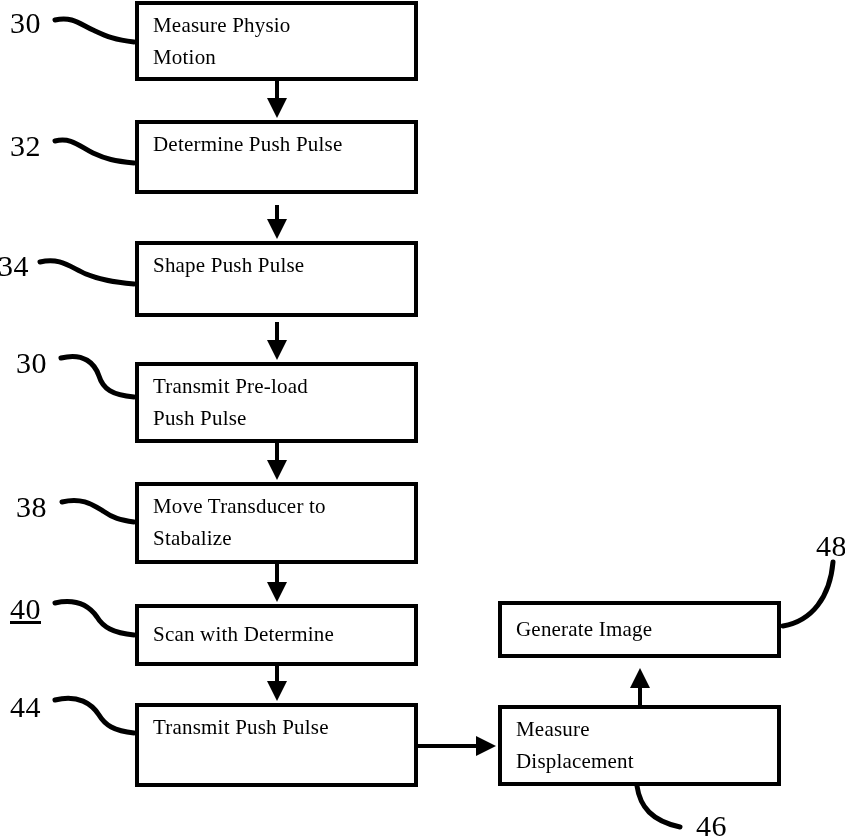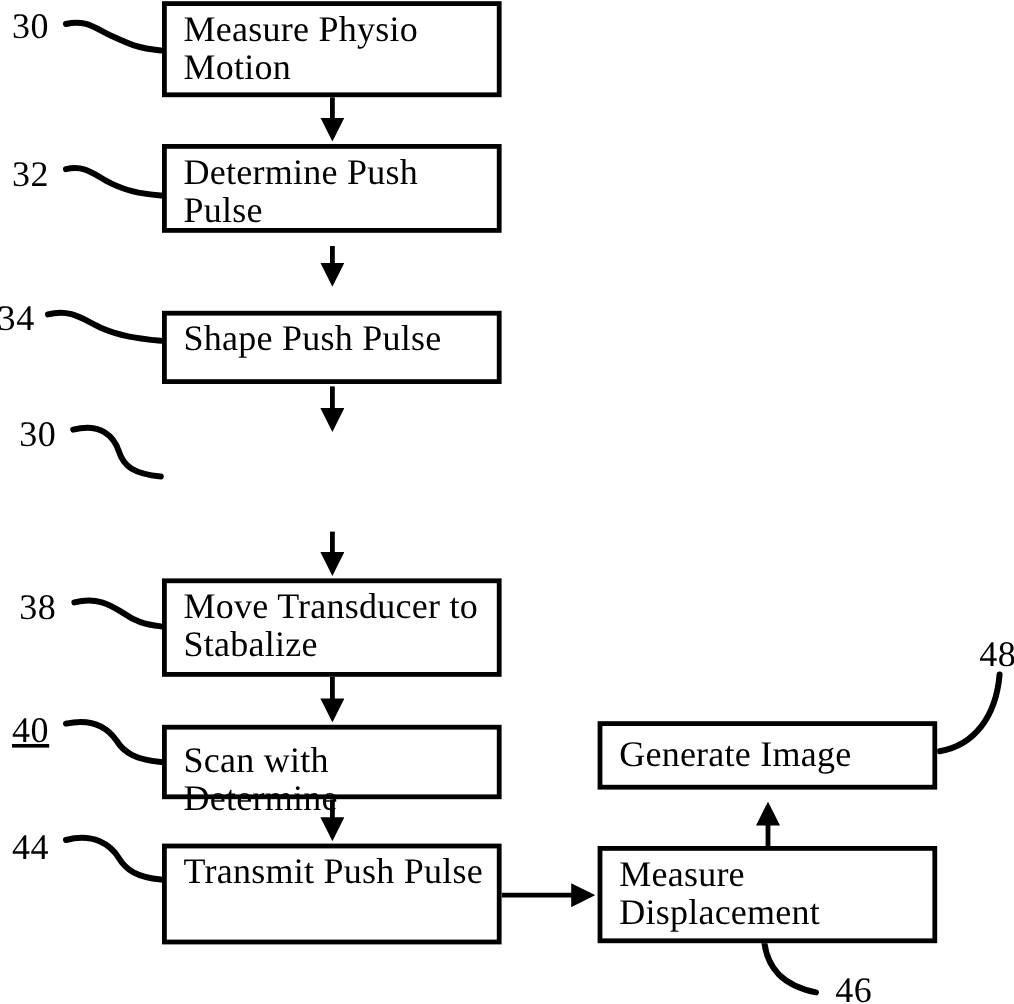--- a/index.html
+++ b/index.html
@@ -22,21 +22,21 @@
     top: 0;
     width: 845px;
     height: 837px;
   }
   .flow-box {
     position: absolute;
     box-sizing: border-box;
     background: #ffffff;
     border: 4px solid #000000;
     padding: 4px 8px 0 14px;
-    font-size: 30px;
+    font-size: 21px;
     line-height: 32px;
     white-space: pre-line;
     letter-spacing: 0.2px;
   }
   .ref-label {
     position: absolute;
     font-size: 30px;
     line-height: 32px;
     letter-spacing: 0.5px;
   }
@@ -73,22 +73,24 @@
     <path d="M55,700 C78,694 92,704 99,715 C105,725 114,731 134,733" stroke="#000000" stroke-width="5" stroke-linecap="round"></path>
     <path d="M833,562 C830,597 812,621 783,626" stroke="#000000" stroke-width="5" stroke-linecap="round"></path>
     <path d="M637,786 C640,807 652,821 680,827" stroke="#000000" stroke-width="5" stroke-linecap="round"></path>
   </svg>
 
   <div class="flow-box" style="left:135px; top:1px;   width:283px; height:80px;">Measure Physio
 Motion</div>
 
   <div class="flow-box" style="left:135px; top:120px; width:283px; height:74px;">Determine Push Pulse</div>
 
-  <div class="flow-box" style="left:135px; top:241px; width:283px; height:61px;margin-top:18px;">Shape Push Pulse</div>
+  <div class="flow-box" style="left:135px; top:241px; width:283px; height:76px;">Shape Push Pulse</div>
 
+  <div class="flow-box" style="left:135px; top:362px; width:283px; height:81px;">Transmit Pre-load
+Push Pulse</div>
 
   <div class="flow-box" style="left:135px; top:482px; width:283px; height:82px;">Move Transducer to
 Stabalize</div>
 
   <div class="flow-box" style="left:135px; top:604px; width:283px; height:62px; padding-top:10px;">Scan with Determine</div>
 
   <div class="flow-box" style="left:135px; top:703px; width:283px; height:84px;">Transmit Push Pulse</div>
 
   <div class="flow-box" style="left:498px; top:601px; width:283px; height:57px; padding-top:8px;">Generate Image</div>
 

